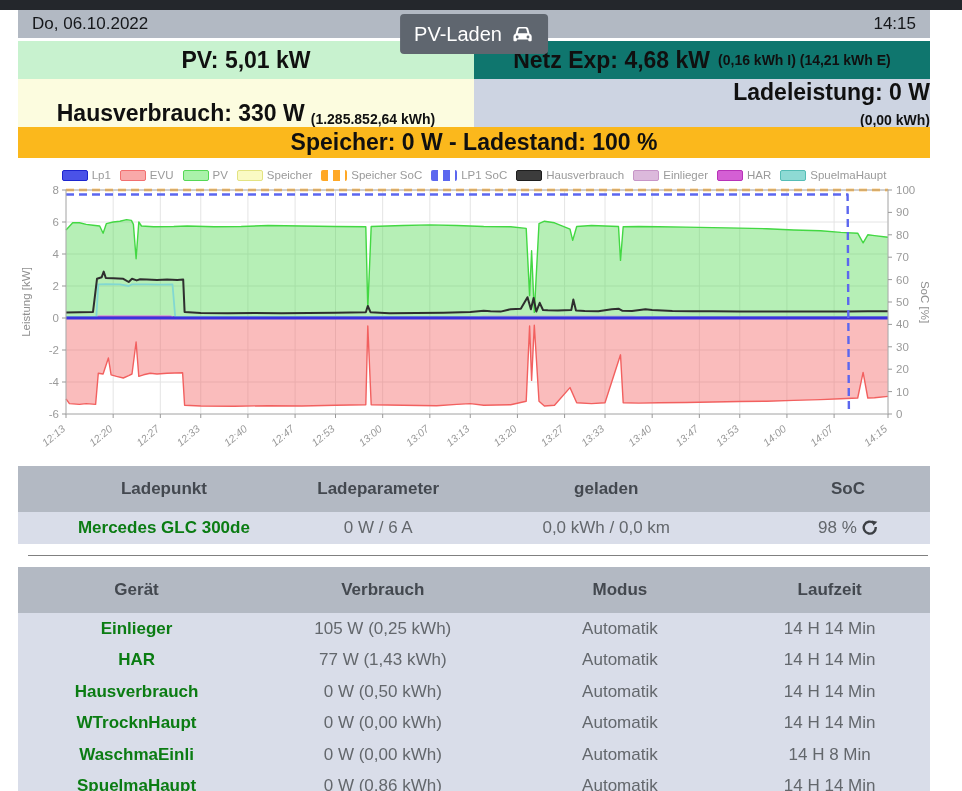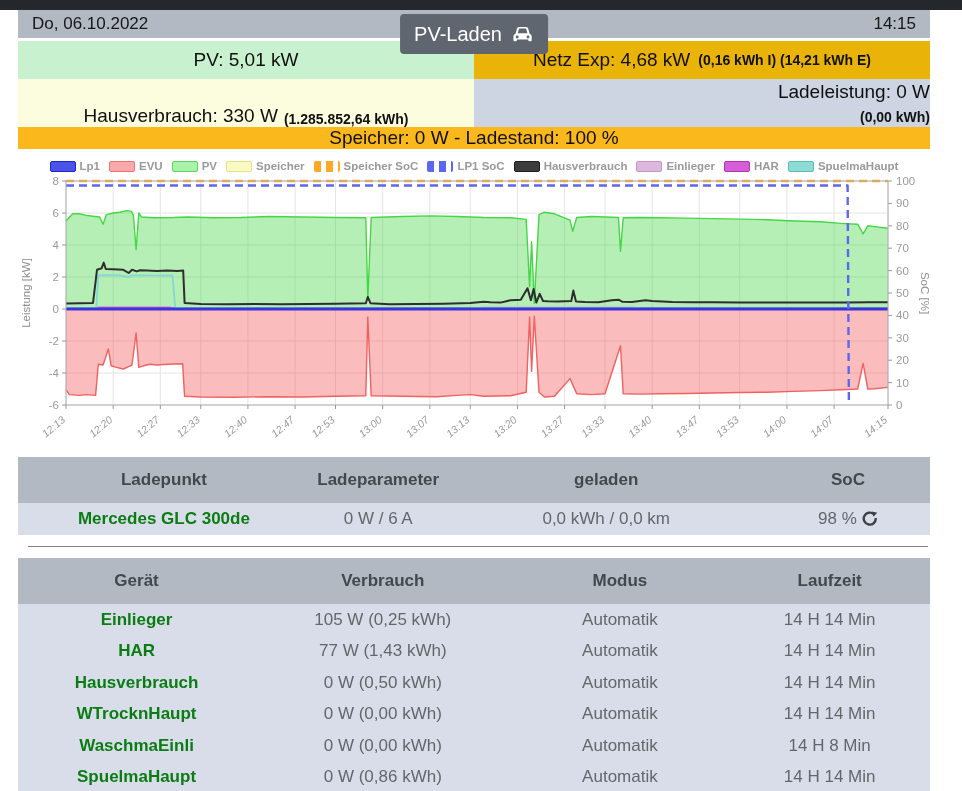--- a/index.html
+++ b/index.html
@@ -11,31 +11,31 @@
   
   .appbar { position:relative; height:28px; background:#b2b9c3; display:flex; align-items:center; justify-content:space-between; padding:0 14px; }
   .appbar .date, .appbar .clock { font-size:17px; color:#15171a; }
   .mode-btn { position:absolute; left:50%; top:4px; transform:translateX(-50%);
       background:#5f666f; color:#fff; border:none; border-radius:4px; height:40px;
       padding:0 14px; font-size:20px; font-family:inherit; display:flex; align-items:center; gap:9px; cursor:pointer; }
 
   
   .status { margin-top:3px; display:grid; grid-template-columns:1fr 1fr; }
   .scell { display:flex; align-items:center; justify-content:center; gap:6px; white-space:nowrap; }
-  .scell .main { font-weight:normal; font-size:19px; color:#101010; }
+  .scell .main { font-weight:bold; font-size:23px; color:#101010; }
   .scell .extra { font-weight:bold; font-size:14px; color:#101010; }
-  .row1 { height:38px; } .row2 { height:48px;align-items:flex-end; } .row3 { height:22px; grid-column:1 / span 2; }
-  .c-pv { background:#c8f2cf; } .c-netz { background:#eab308;gap:8px; }
+  .row1 { height:38px; } .row2 { height:48px;align-items:flex-end; } .row3 { height:31px; grid-column:1 / span 2; }
+  .c-pv { background:#c8f2cf; } .c-netz { background:#0f766e;gap:8px; }
   .c-haus { background:#fcfcdf; } .c-lade { background:#cdd4e2;flex-direction:column; }
   .c-spei { background:#fbb81c; }
 
   
   .chart-wrap { margin-top:8px; }
   .legend-row { display:flex; justify-content:center; align-items:center; gap:9px; height:18px; }
-  .legend-item { display:flex; align-items:center; gap:4px;font-weight:bold; }
+  .legend-item { display:flex; align-items:center; gap:4px; }
   .legend-item .swatch { width:26px; height:11px; border-radius:2px; }
   .legend-item .lbl { font-size:11.5px; color:#9a9a9a; }
   svg text { font-family:"Liberation Sans", sans-serif; }
 
   
   table { width:912px; border-collapse:collapse; table-layout:fixed; }
   .tbl1 { margin-top:10px; }
   thead th { background:#b3b9c3; color:#43484f; font-size:17px; font-weight:bold; height:46px; text-align:center; }
   tbody td { background:#d9dde9; color:#63676c; font-size:17px; text-align:center; height:32px; }
   .tbl2 tbody td { height:31.5px; }

